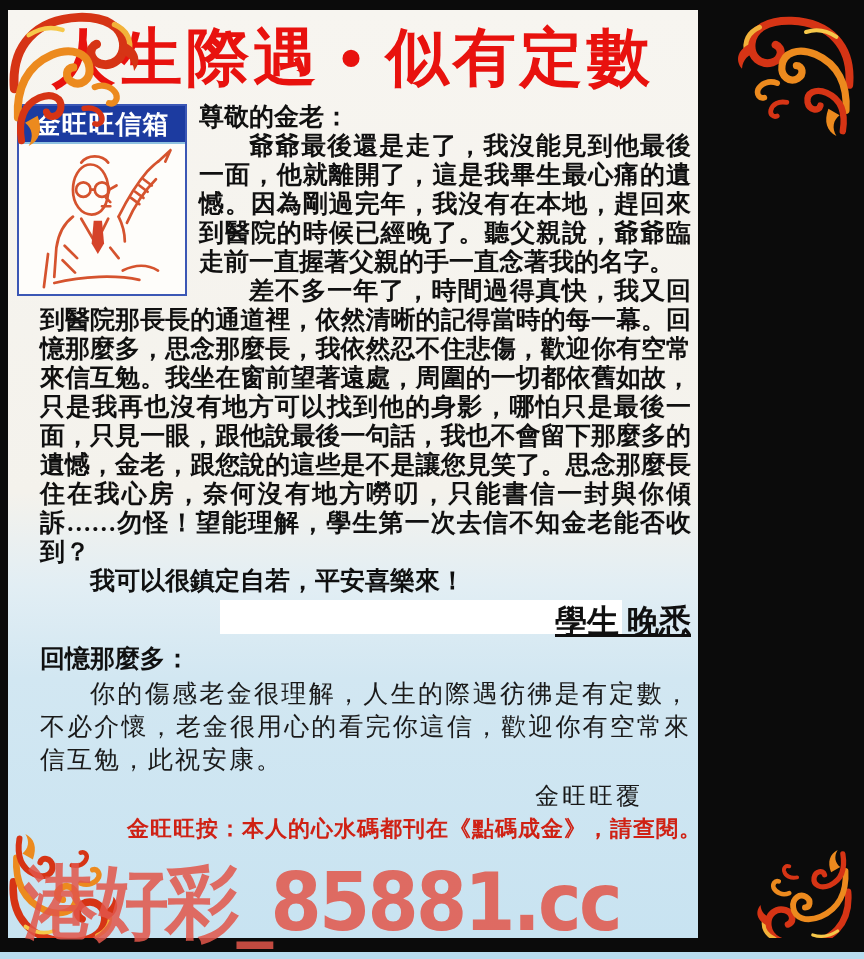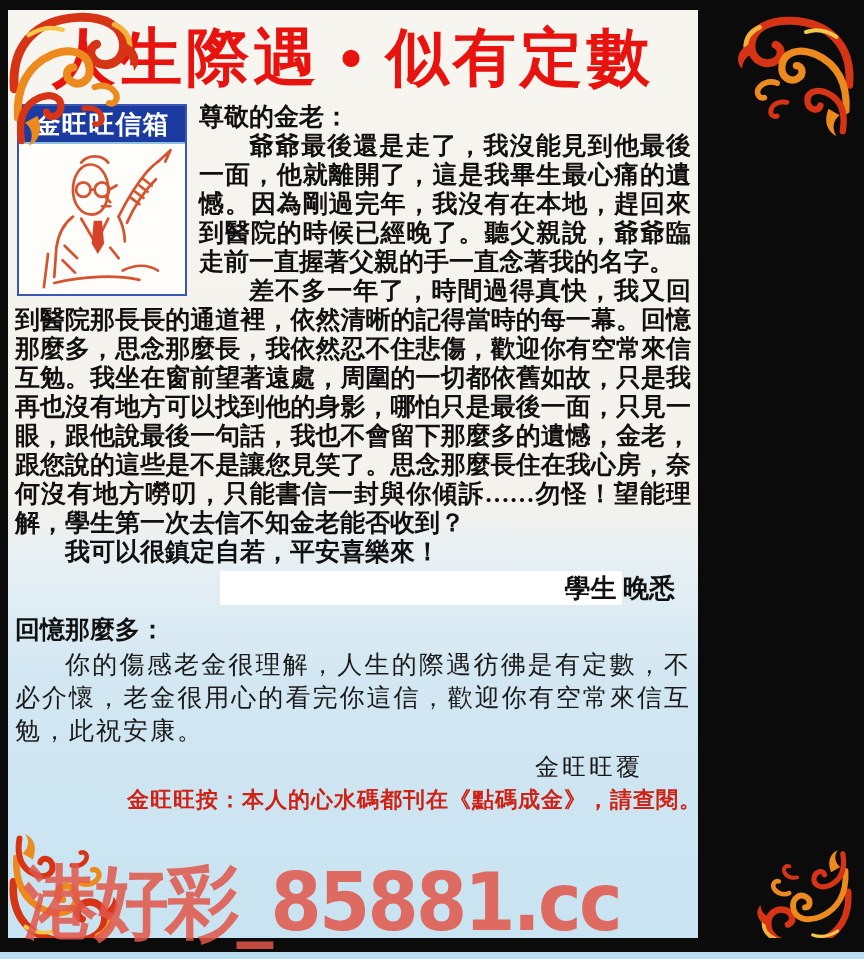--- a/index.html
+++ b/index.html
@@ -35,27 +35,27 @@
     font-size:26px;line-height:36px;letter-spacing:1px;
   }
   .mailbox-art{height:150px;background:#fefdfa;border-top:2px solid #8fc2e0;position:relative;}
   .mailbox-art svg{position:absolute;inset:0;}
 
   .letter-text{
     font-family:"Liberation Serif",serif;font-weight:700;
     font-size:25px;line-height:29px;color:#101010;
     text-align:justify;
   }
-  p{margin:0;}
+  p{margin:0;padding-left:25px;}
   .salutation{text-indent:0;}
   .para{text-indent:2em;}
 
   .sig-row{position:relative;height:40px;margin-top:3px;clear:none;}
   .redact-box{position:absolute;left:205px;top:2px;width:402px;height:34px;background:#ffffff;}
-  .signature{position:absolute;right:16px;top:2px;font-weight:700;font-size:26px;color:#101010;}
+  .signature{position:absolute;right:0;top:2px;font-weight:700;font-size:32px;color:#101010;text-decoration:underline;}
 
   .reply-greeting{font-weight:700;font-size:25px;margin-top:4px;color:#101010;}
   .reply-body{
     font-weight:400;font-size:25px;line-height:33px;color:#1a1a1a;
     text-indent:2em;letter-spacing:2px;margin-top:2px;text-align:justify;
   }
   .reply-sig{
     text-align:right;margin:4px 48px 0 0;font-weight:400;font-size:24px;
     letter-spacing:3px;color:#181818;
   }

